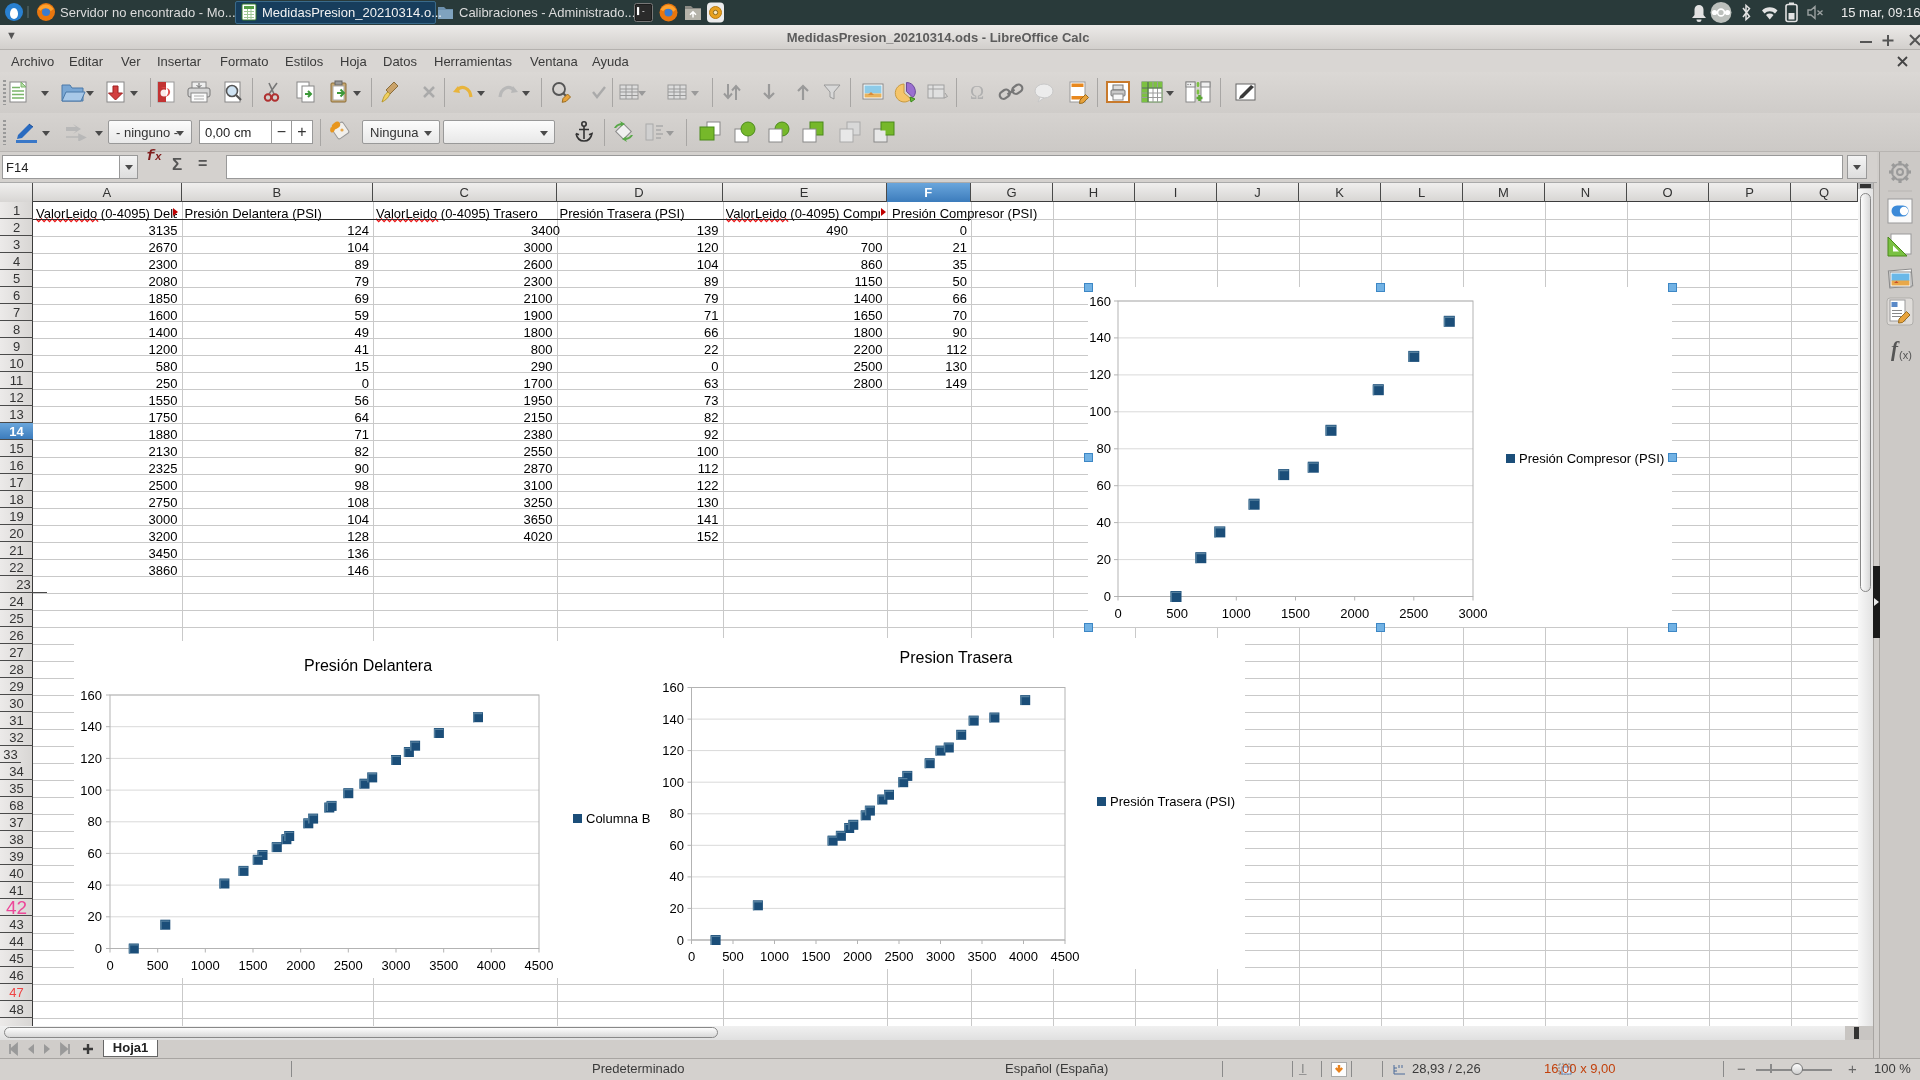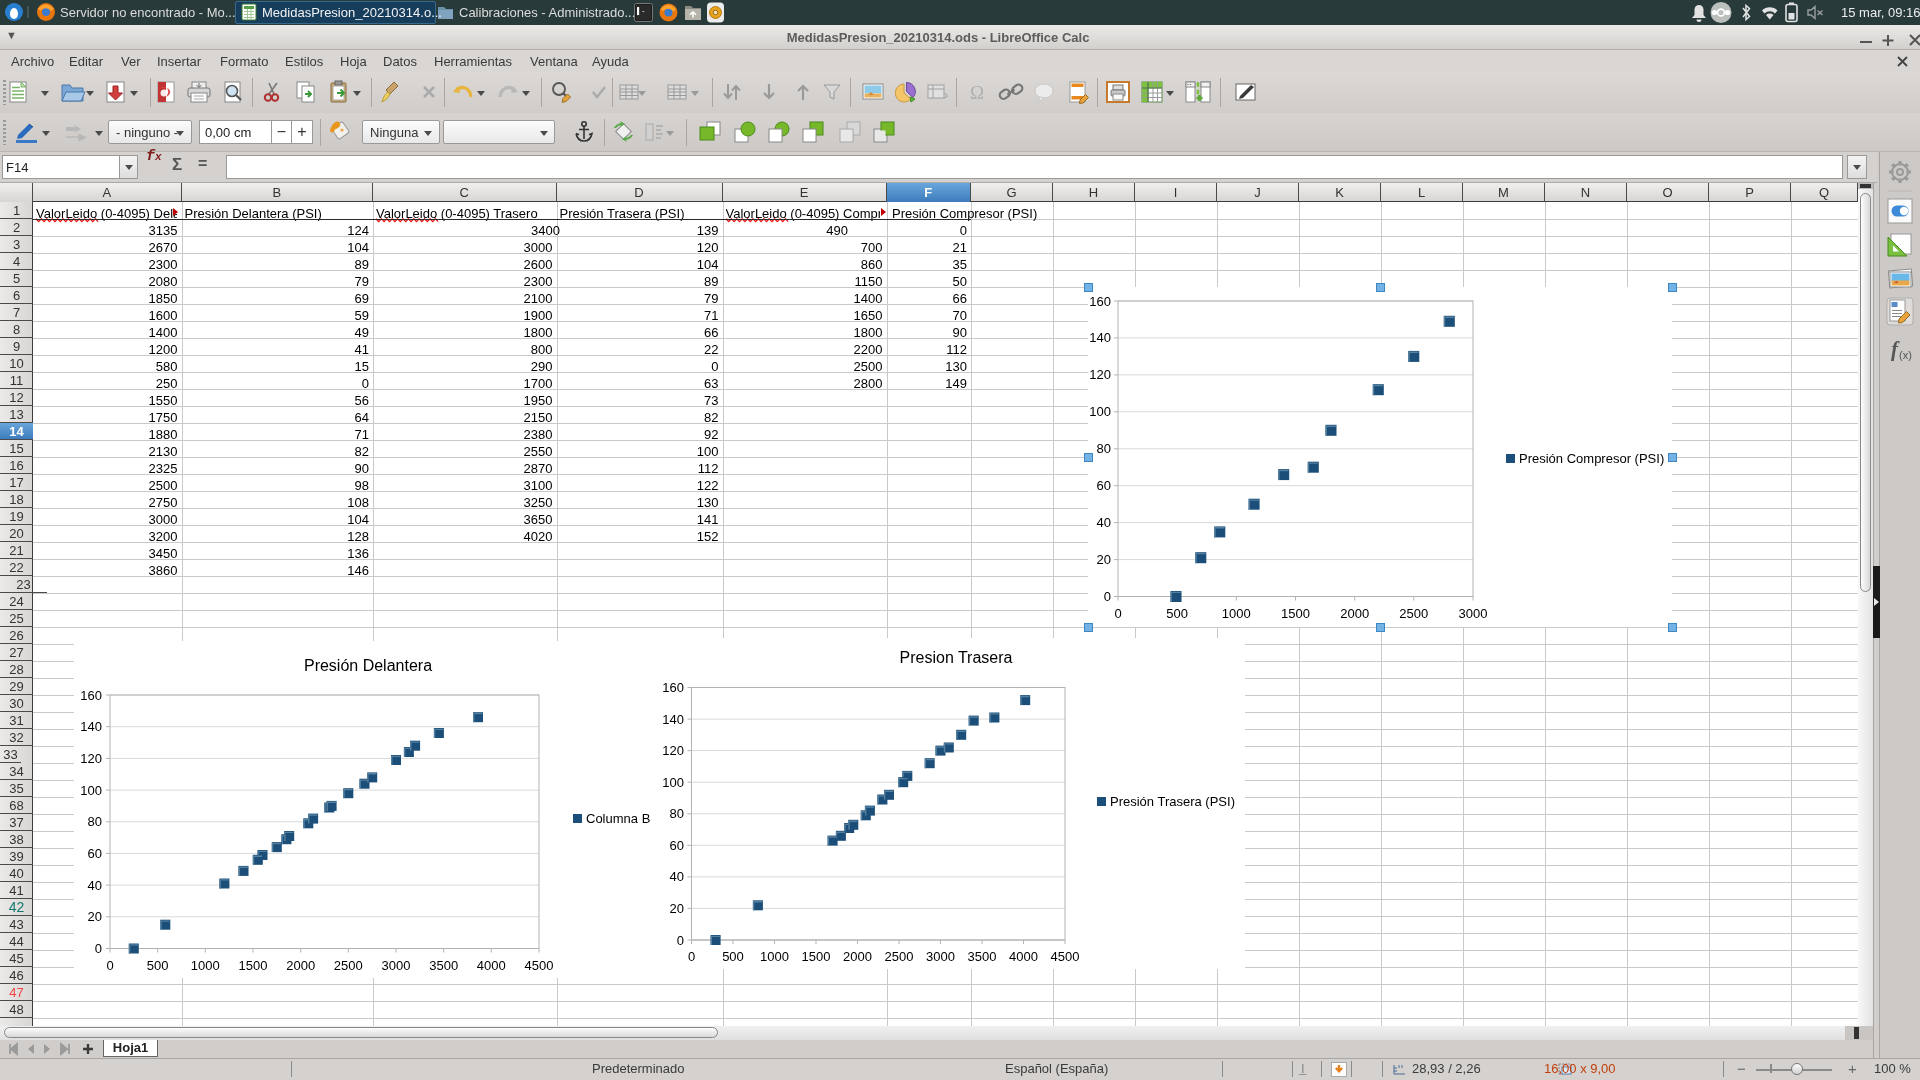--- a/index.html
+++ b/index.html
@@ -402,21 +402,21 @@
 <div class="abs" style="left:0px;top:729.0px;width:33px;height:17.0px;z-index:21;border-bottom:1px solid #4a4a4a;color:#333;font-size:13px;text-align:center;line-height:17.0px">32</div>
 <div class="abs" style="left:0px;top:746.0px;width:21px;height:17.0px;z-index:21;border-bottom:1px solid #4a4a4a;color:#333;font-size:13px;text-align:center;line-height:17.0px">33</div>
 <div class="abs" style="left:0px;top:763.0px;width:33px;height:17.0px;z-index:21;border-bottom:1px solid #4a4a4a;color:#333;font-size:13px;text-align:center;line-height:17.0px">34</div>
 <div class="abs" style="left:0px;top:780.0px;width:33px;height:17.0px;z-index:21;border-bottom:1px solid #4a4a4a;color:#333;font-size:13px;text-align:center;line-height:17.0px">35</div>
 <div class="abs" style="left:0px;top:797.0px;width:33px;height:17.0px;z-index:21;border-bottom:1px solid #4a4a4a;color:#333;font-size:13px;text-align:center;line-height:17.0px">68</div>
 <div class="abs" style="left:0px;top:814.0px;width:33px;height:17.0px;z-index:21;border-bottom:1px solid #4a4a4a;color:#333;font-size:13px;text-align:center;line-height:17.0px">37</div>
 <div class="abs" style="left:0px;top:831.0px;width:33px;height:17.0px;z-index:21;border-bottom:1px solid #4a4a4a;color:#333;font-size:13px;text-align:center;line-height:17.0px">38</div>
 <div class="abs" style="left:0px;top:848.0px;width:33px;height:17.0px;z-index:21;border-bottom:1px solid #4a4a4a;color:#333;font-size:13px;text-align:center;line-height:17.0px">39</div>
 <div class="abs" style="left:0px;top:865.0px;width:33px;height:17.0px;z-index:21;border-bottom:1px solid #4a4a4a;color:#333;font-size:13px;text-align:center;line-height:17.0px">40</div>
 <div class="abs" style="left:0px;top:882.0px;width:33px;height:17.0px;z-index:21;border-bottom:1px solid #4a4a4a;color:#333;font-size:13px;text-align:center;line-height:17.0px">41</div>
-<div class="abs" style="left:0px;top:899.0px;width:33px;height:17.0px;z-index:21;border-bottom:1px solid #4a4a4a;color:#0f766e;font-size:14px;text-align:center;line-height:17.0px">42</div>
+<div class="abs" style="left:0px;top:899.0px;width:33px;height:17.0px;z-index:21;border-bottom:1px solid #4a4a4a;color:#ec4899;font-size:19px;text-align:center;line-height:17.0px">42</div>
 <div class="abs" style="left:0px;top:916.0px;width:33px;height:17.0px;z-index:21;border-bottom:1px solid #4a4a4a;color:#333;font-size:13px;text-align:center;line-height:17.0px">43</div>
 <div class="abs" style="left:0px;top:933.0px;width:33px;height:17.0px;z-index:21;border-bottom:1px solid #4a4a4a;color:#333;font-size:13px;text-align:center;line-height:17.0px">44</div>
 <div class="abs" style="left:0px;top:950.0px;width:33px;height:17.0px;z-index:21;border-bottom:1px solid #4a4a4a;color:#333;font-size:13px;text-align:center;line-height:17.0px">45</div>
 <div class="abs" style="left:0px;top:967.0px;width:33px;height:17.0px;z-index:21;border-bottom:1px solid #4a4a4a;color:#333;font-size:13px;text-align:center;line-height:17.0px">46</div>
 <div class="abs" style="left:0px;top:984.0px;width:33px;height:17.0px;z-index:21;border-bottom:1px solid #4a4a4a;color:#ef4444;font-size:13px;text-align:center;line-height:17.0px">47</div>
 <div class="abs" style="left:0px;top:1001.0px;width:33px;height:17.0px;z-index:21;border-bottom:1px solid #4a4a4a;color:#333;font-size:13px;text-align:center;line-height:17.0px">48</div>
 <div class="abs" style="left:0px;top:1018.0px;width:33px;height:8.0px;z-index:21;color:#333"></div>
 <div class="abs" style="left:33px;top:202px;width:1825px;height:824px;z-index:1;background:#fff"></div>
 <div class="gridline" style="left:181.5px;top:202px;width:1px;height:824px"></div>
 <div class="gridline" style="left:373px;top:202px;width:1px;height:824px"></div>

